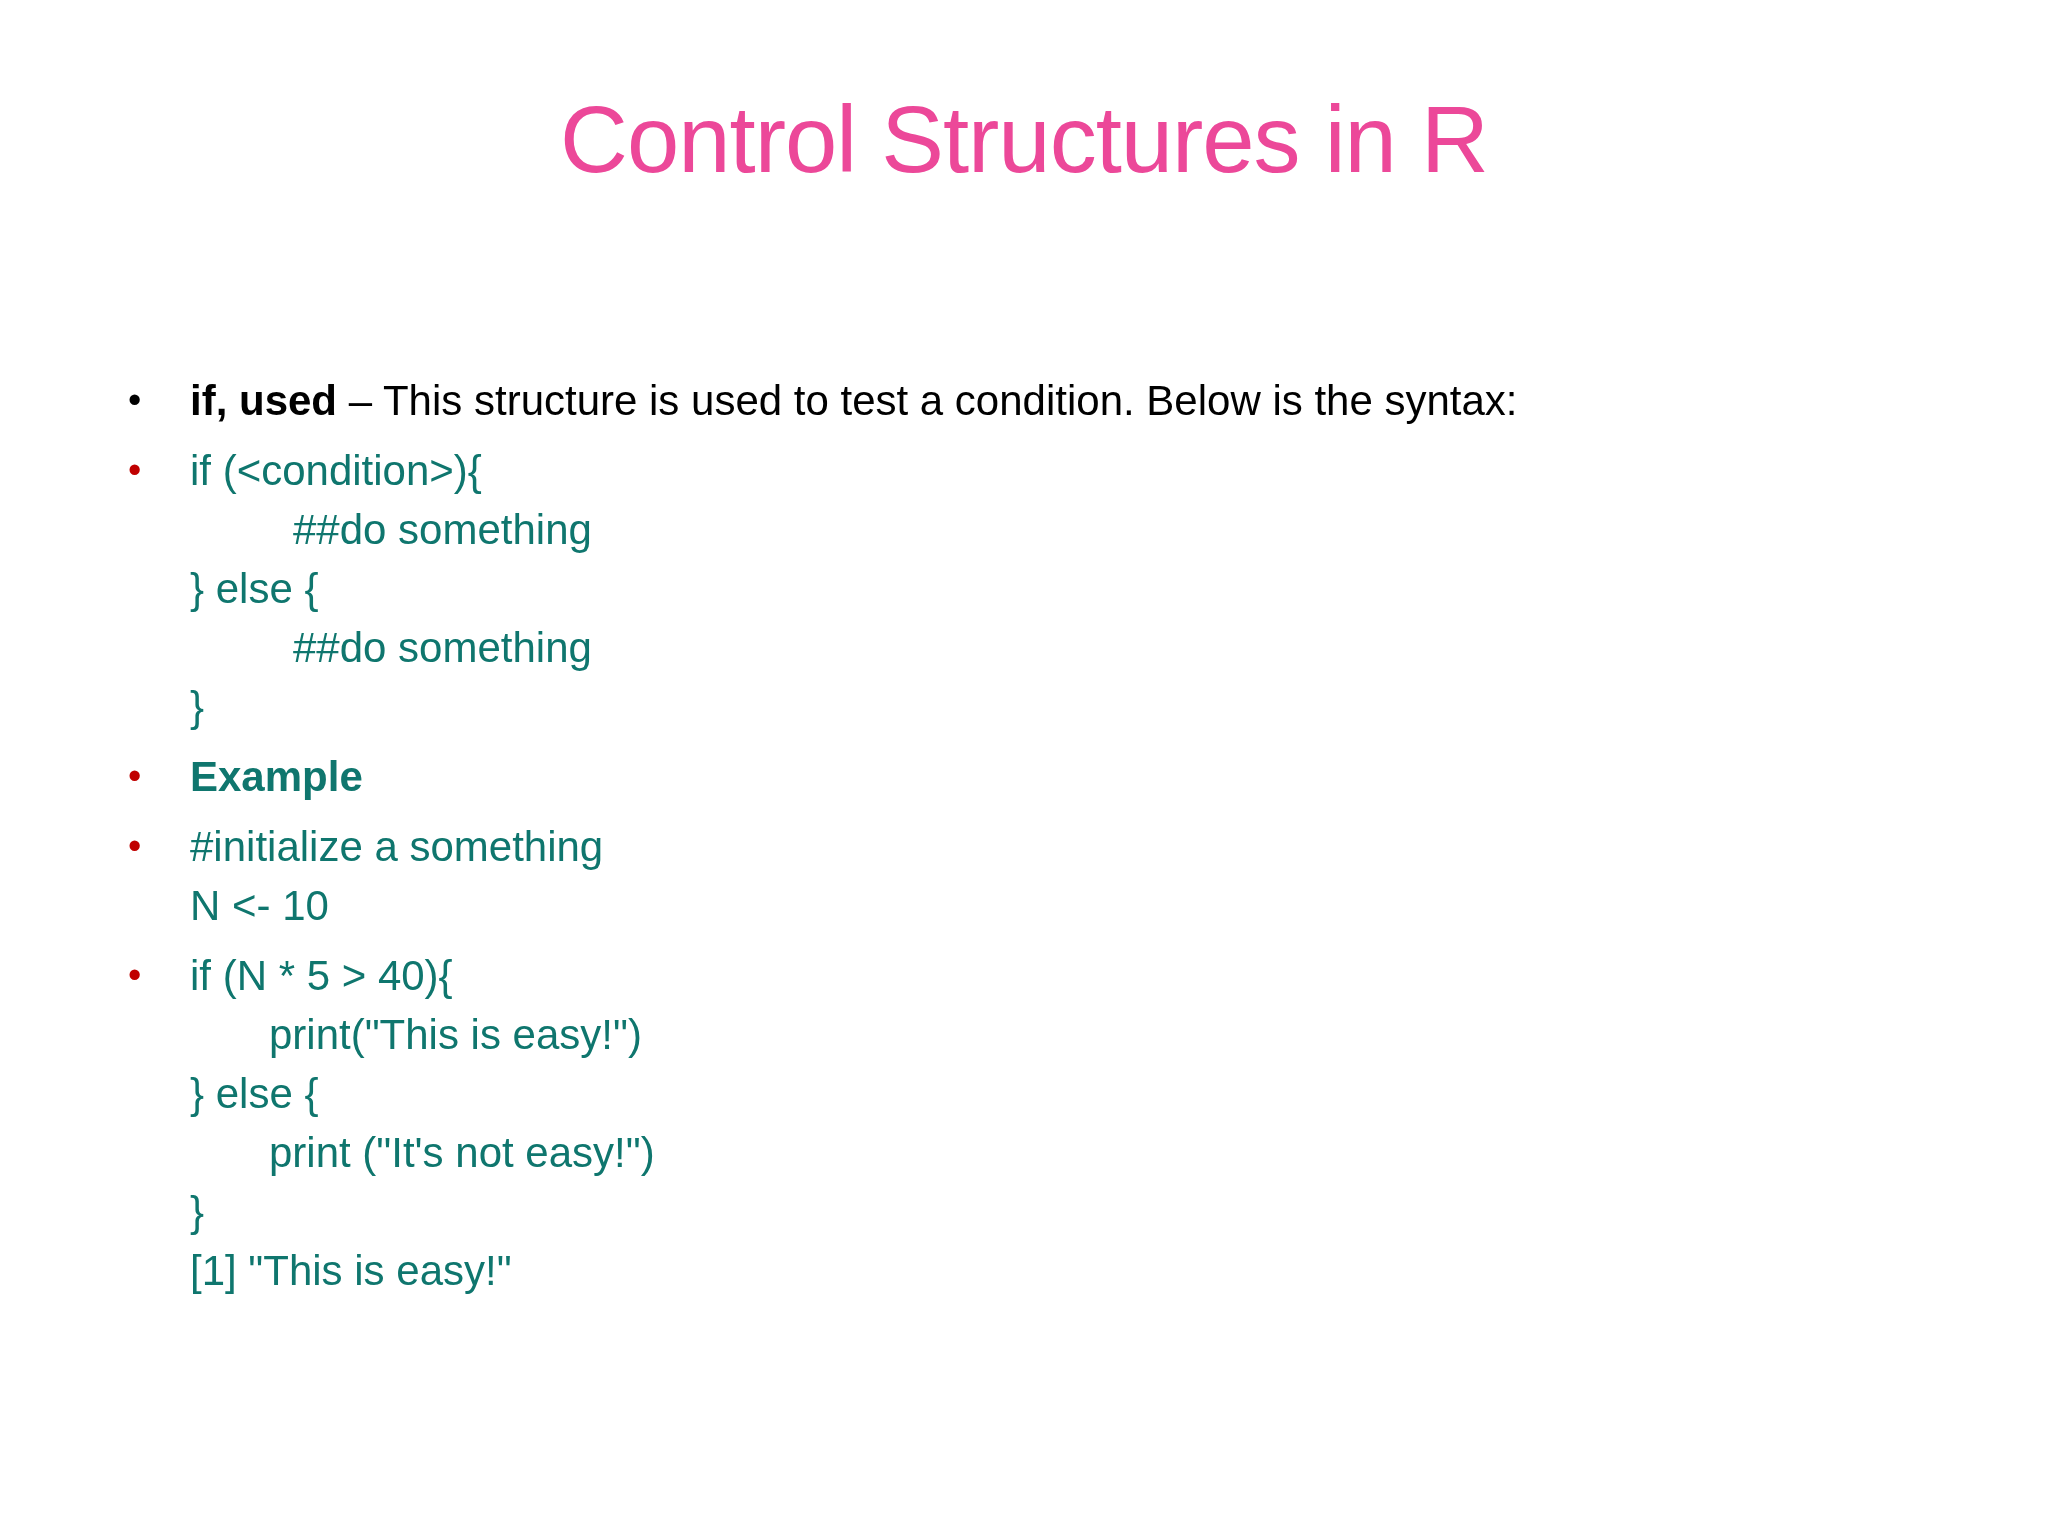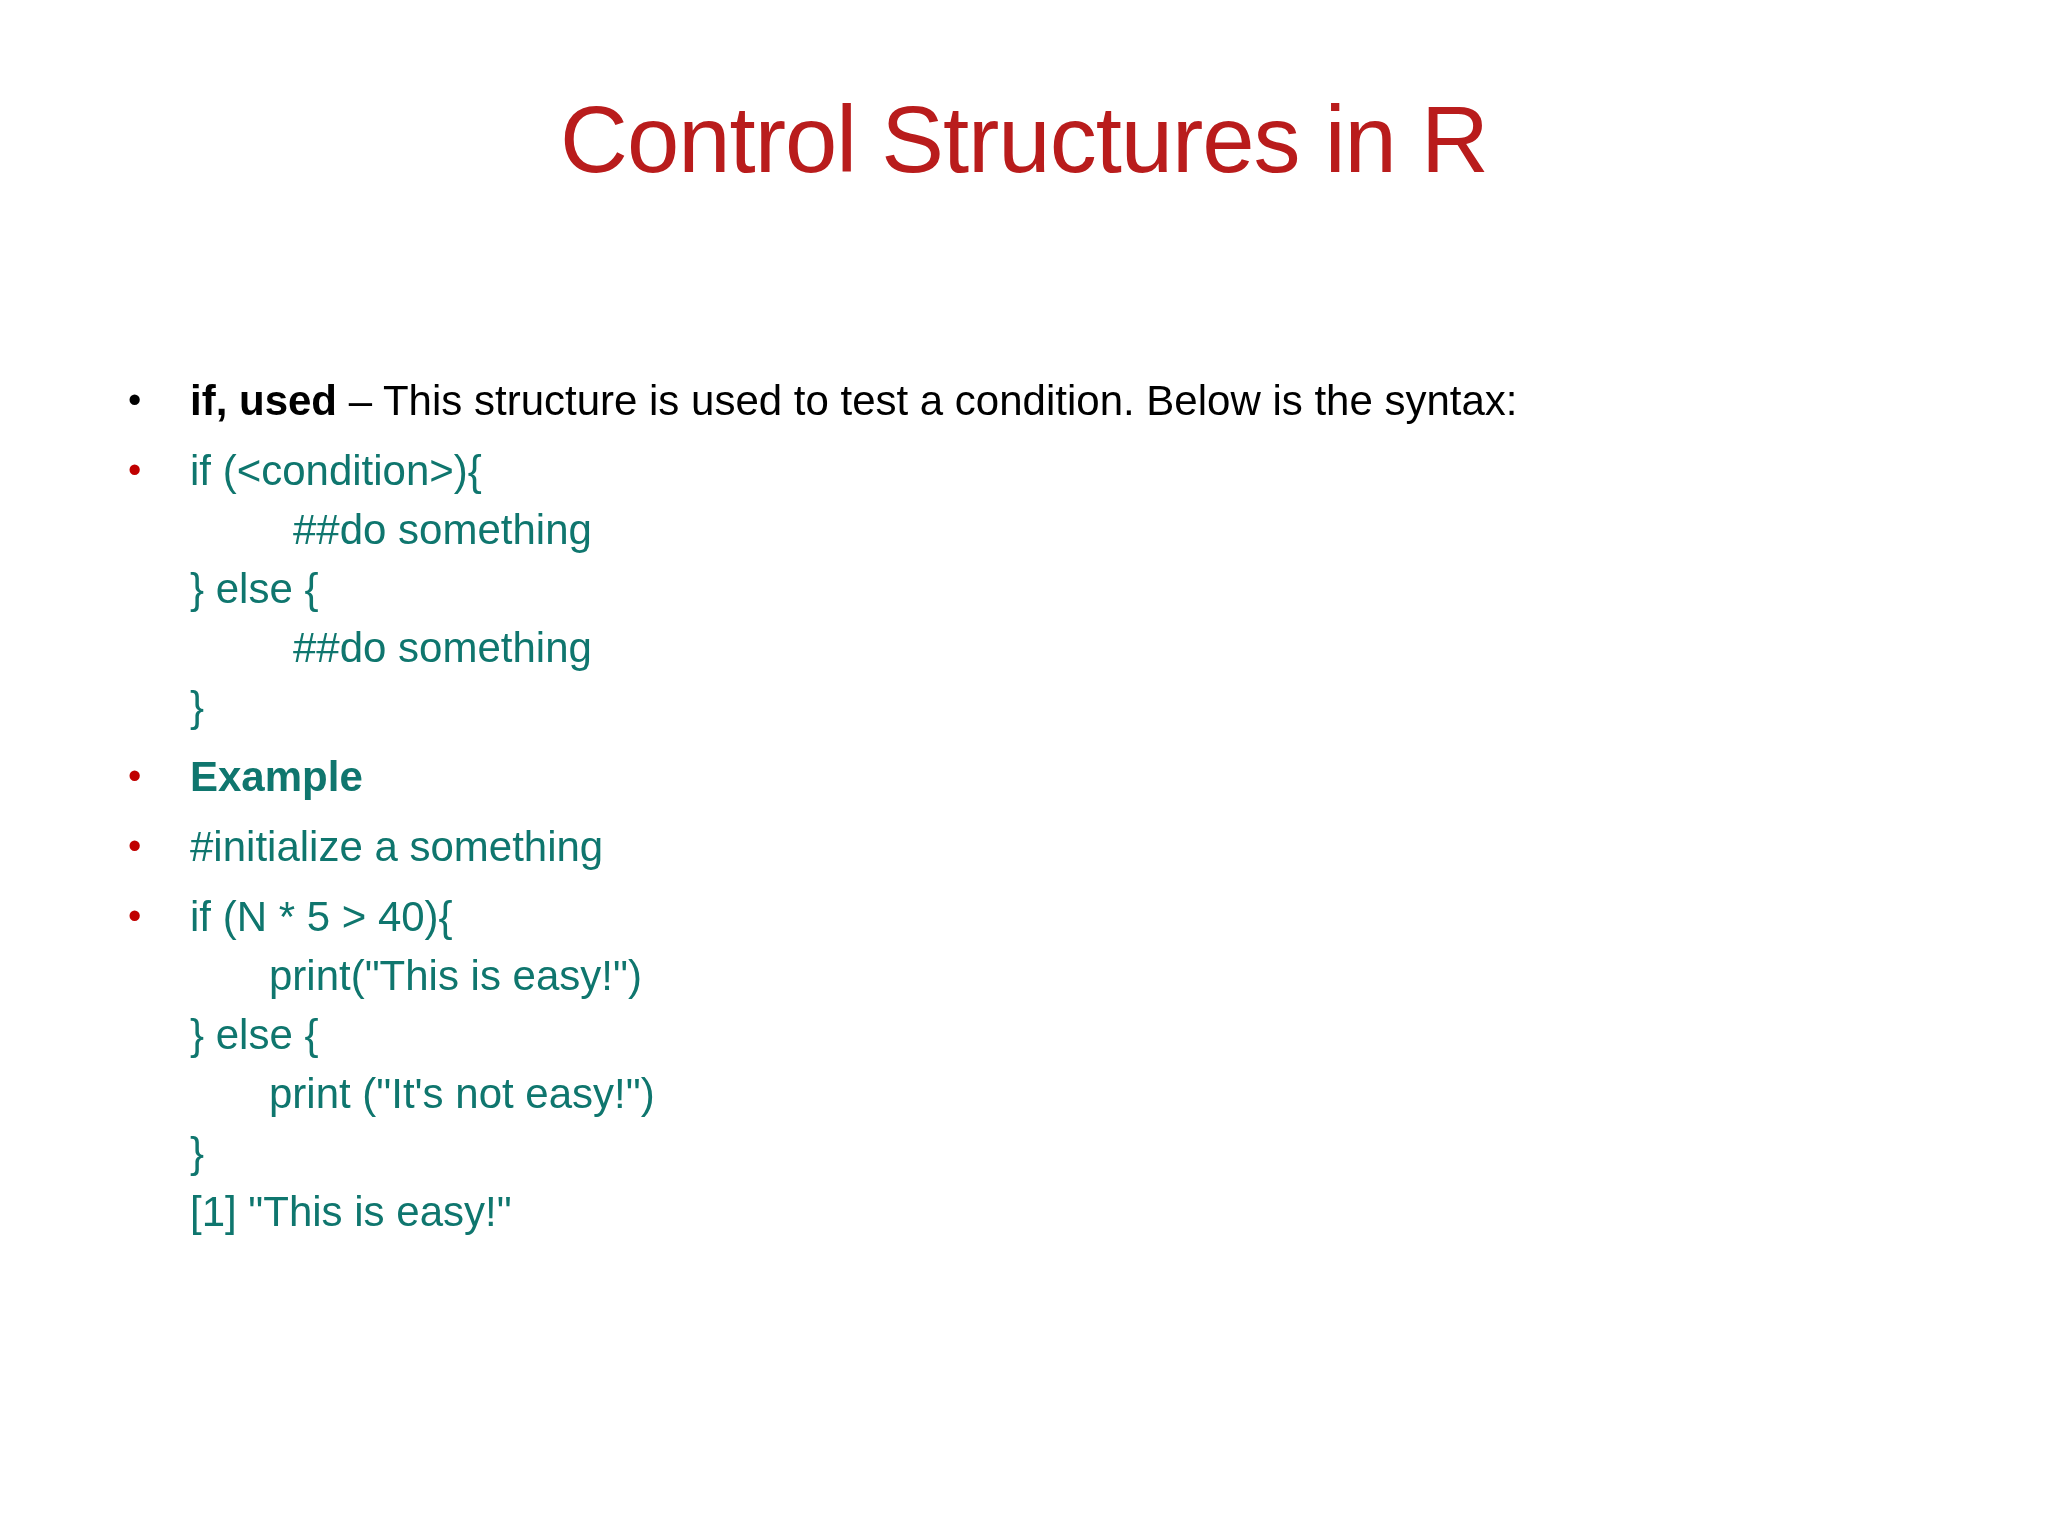--- a/index.html
+++ b/index.html
@@ -17,21 +17,21 @@
   }
   .slide-title {
     position: absolute;
     top: 88px;
     left: 0;
     width: 100%;
     text-align: center;
     font-size: 94px;
     line-height: 1.1;
     font-weight: 400;
-    color: #b91c1c;
+    color: #ec4899;
     margin: 0;
     letter-spacing: -1px;
   }
   .content {
     position: absolute;
     top: 371px;
     left: 128px;
     right: 60px;
     font-size: 42px;
     line-height: 59px;
@@ -90,20 +90,21 @@
       <span class="dot red">•</span>
       <div class="lines code">
         <div class="line bold">Example</div>
       </div>
     </div>
 
     <div class="item">
       <span class="dot red">•</span>
       <div class="lines code">
         <div class="line">#initialize a something</div>
+        <div class="line">N &lt;- 10</div>
       </div>
     </div>
 
     <div class="item">
       <span class="dot red">•</span>
       <div class="lines code">
         <div class="line">if (N * 5 &gt; 40){</div>
         <div class="line ind-md">print("This is easy!")</div>
         <div class="line">} else {</div>
         <div class="line ind-md">print ("It's not easy!")</div>

